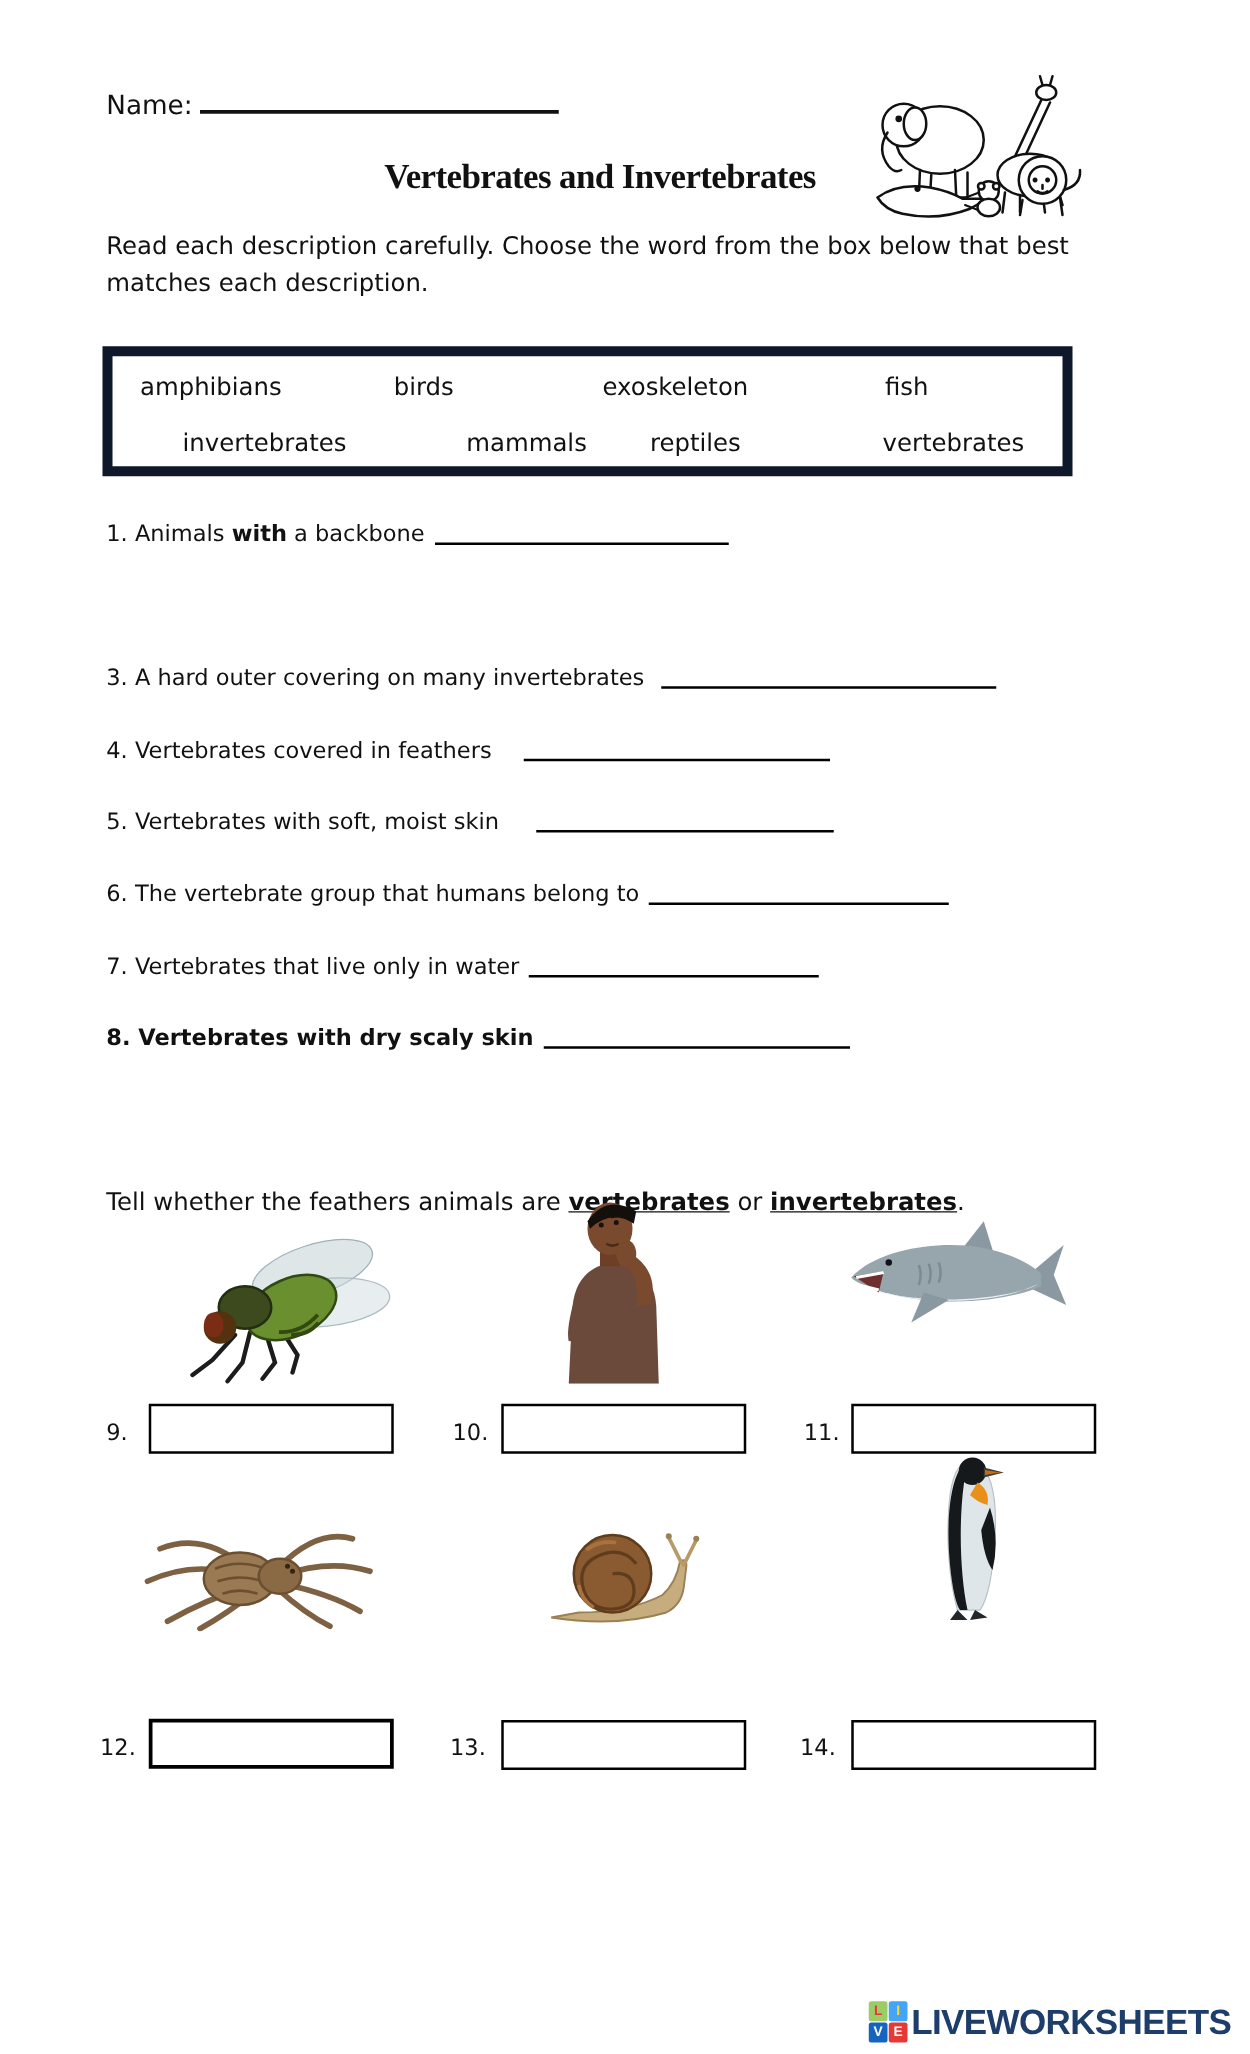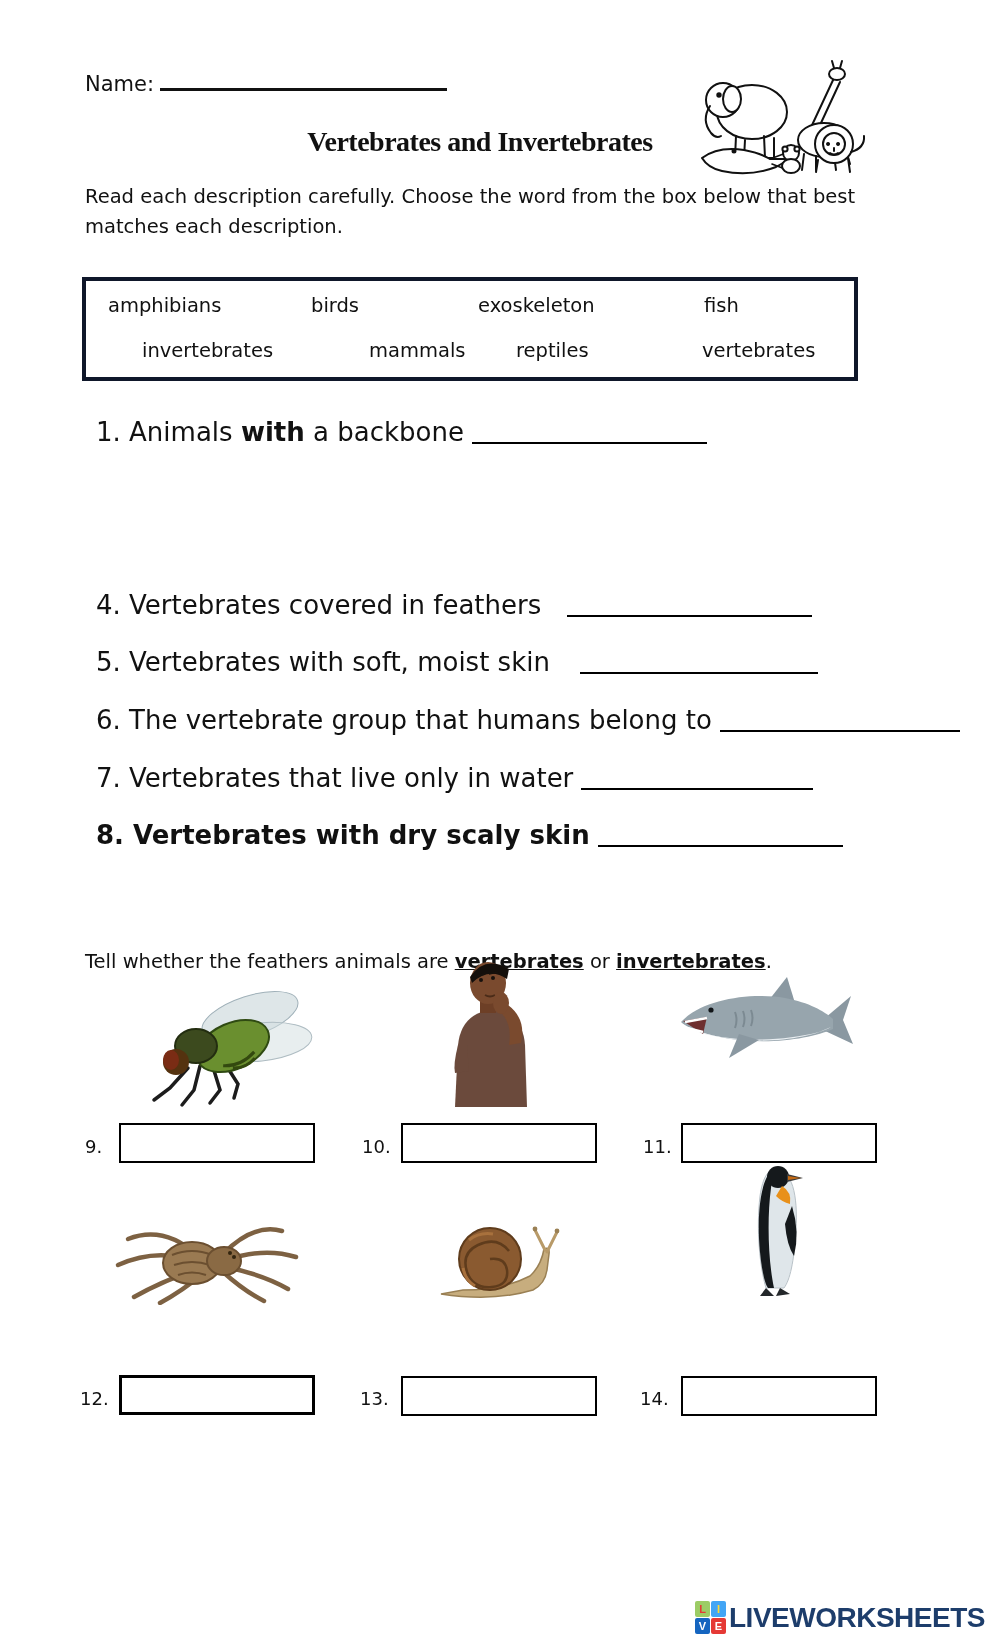--- a/index.html
+++ b/index.html
@@ -13,28 +13,28 @@
   
   .clipart{position:absolute;left:688px;top:52px;width:180px;height:124px;}
 
   
   .title{position:absolute;left:0;top:126px;width:960px;text-align:center;
          font-family:"Liberation Serif",serif;font-weight:bold;font-size:28px;letter-spacing:-0.5px;}
 
   .instructions{position:absolute;left:85px;top:182px;width:775px;font-size:19.5px;line-height:1.55;}
 
   
-  .word-box{position:absolute;left:82px;top:277px;width:776px;height:104px;border:4px solid #0f172a;box-sizing:border-box;text-align:right;}
+  .word-box{position:absolute;left:82px;top:277px;width:776px;height:104px;border:8px solid #0f172a;box-sizing:border-box;text-align:right;}
   .word-box span{position:absolute;font-size:19.5px;white-space:nowrap;}
   .wb-r1{top:13px;} .wb-r2{top:58px;}
   .wb-a{left:22px;} .wb-b{left:225px;} .wb-c{left:392px;} .wb-d{left:618px;}
   .wb-e{left:56px;} .wb-f{left:283px;} .wb-g{left:430px;} .wb-h{left:616px;}
 
   
-  .q{position:absolute;left:96px;width:900px;font-size:26px;white-space:nowrap;}
+  .q{position:absolute;left:85px;width:900px;font-size:18px;white-space:nowrap;}
   .q b{font-weight:bold;}
   .blank{display:inline-block;border-bottom:2.5px solid #000;height:16px;vertical-align:-3px;}
   .q1{top:417px;} .q2{top:475px;} .q3{top:532px;} .q4{top:590px;}
   .q5{top:647px;} .q6{top:705px;} .q7{top:763px;} .q8{top:820px;font-weight:bold;}
   .bw1{width:235px;margin-left:8px;} .bw2{width:245px;margin-left:8px;}
   .bw3{width:268px;margin-left:14px;} .bw4{width:245px;margin-left:26px;}
   .bw5{width:238px;margin-left:30px;} .bw6{width:240px;margin-left:8px;}
   .bw7{width:232px;margin-left:8px;} .bw8{width:245px;margin-left:8px;}
 
   
@@ -122,20 +122,24 @@
     <span class="wb-r1 wb-d">fish</span>
     <span class="wb-r2 wb-e">invertebrates</span>
     <span class="wb-r2 wb-f">mammals</span>
     <span class="wb-r2 wb-g">reptiles</span>
     <span class="wb-r2 wb-h">vertebrates</span>
   </div>
 
   <div class="q q1">
     <span>1.</span>
     <span>Animals </span><b>with</b><span> a backbone</span><span class="blank bw1"></span>
+  </div>
+  <div class="q q3">
+    <span>3.</span>
+    <span>A hard outer covering on many invertebrates</span><b></b><span></span><span class="blank bw3"></span>
   </div>
   <div class="q q4">
     <span>4.</span>
     <span>Vertebrates covered in feathers</span><b></b><span></span><span class="blank bw4"></span>
   </div>
   <div class="q q5">
     <span>5.</span>
     <span>Vertebrates with soft, moist skin</span><b></b><span></span><span class="blank bw5"></span>
   </div>
   <div class="q q6">

